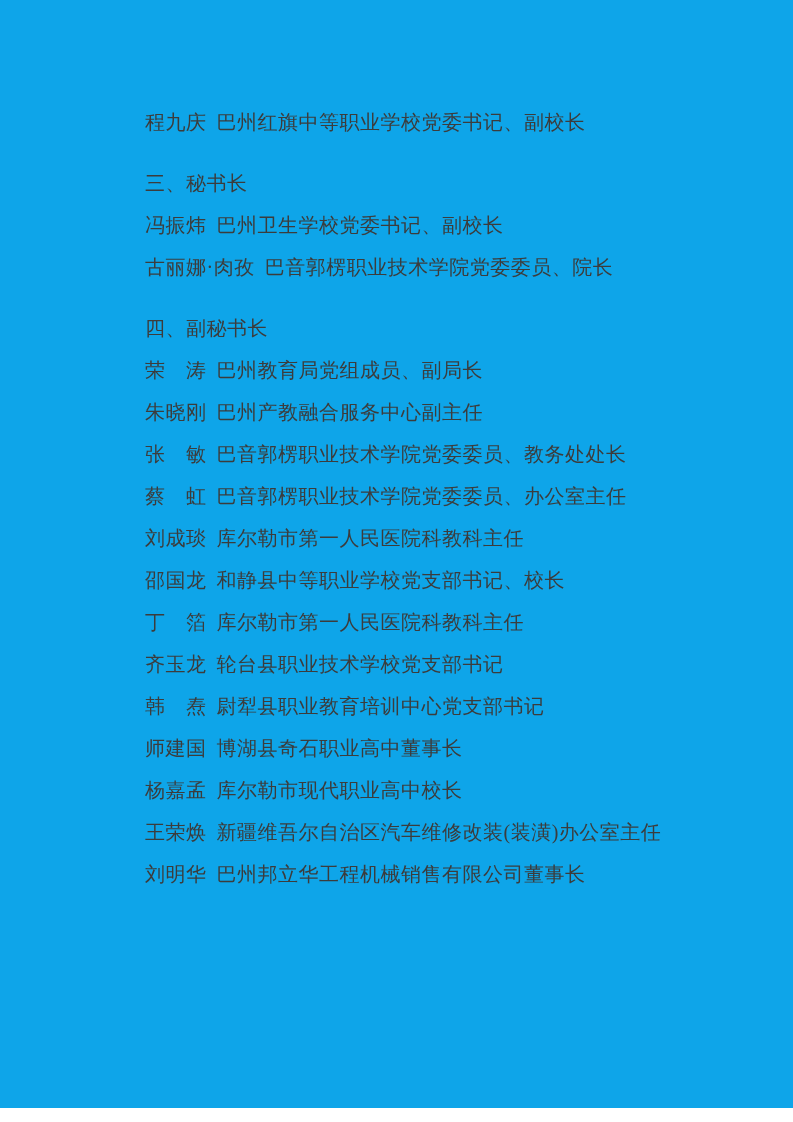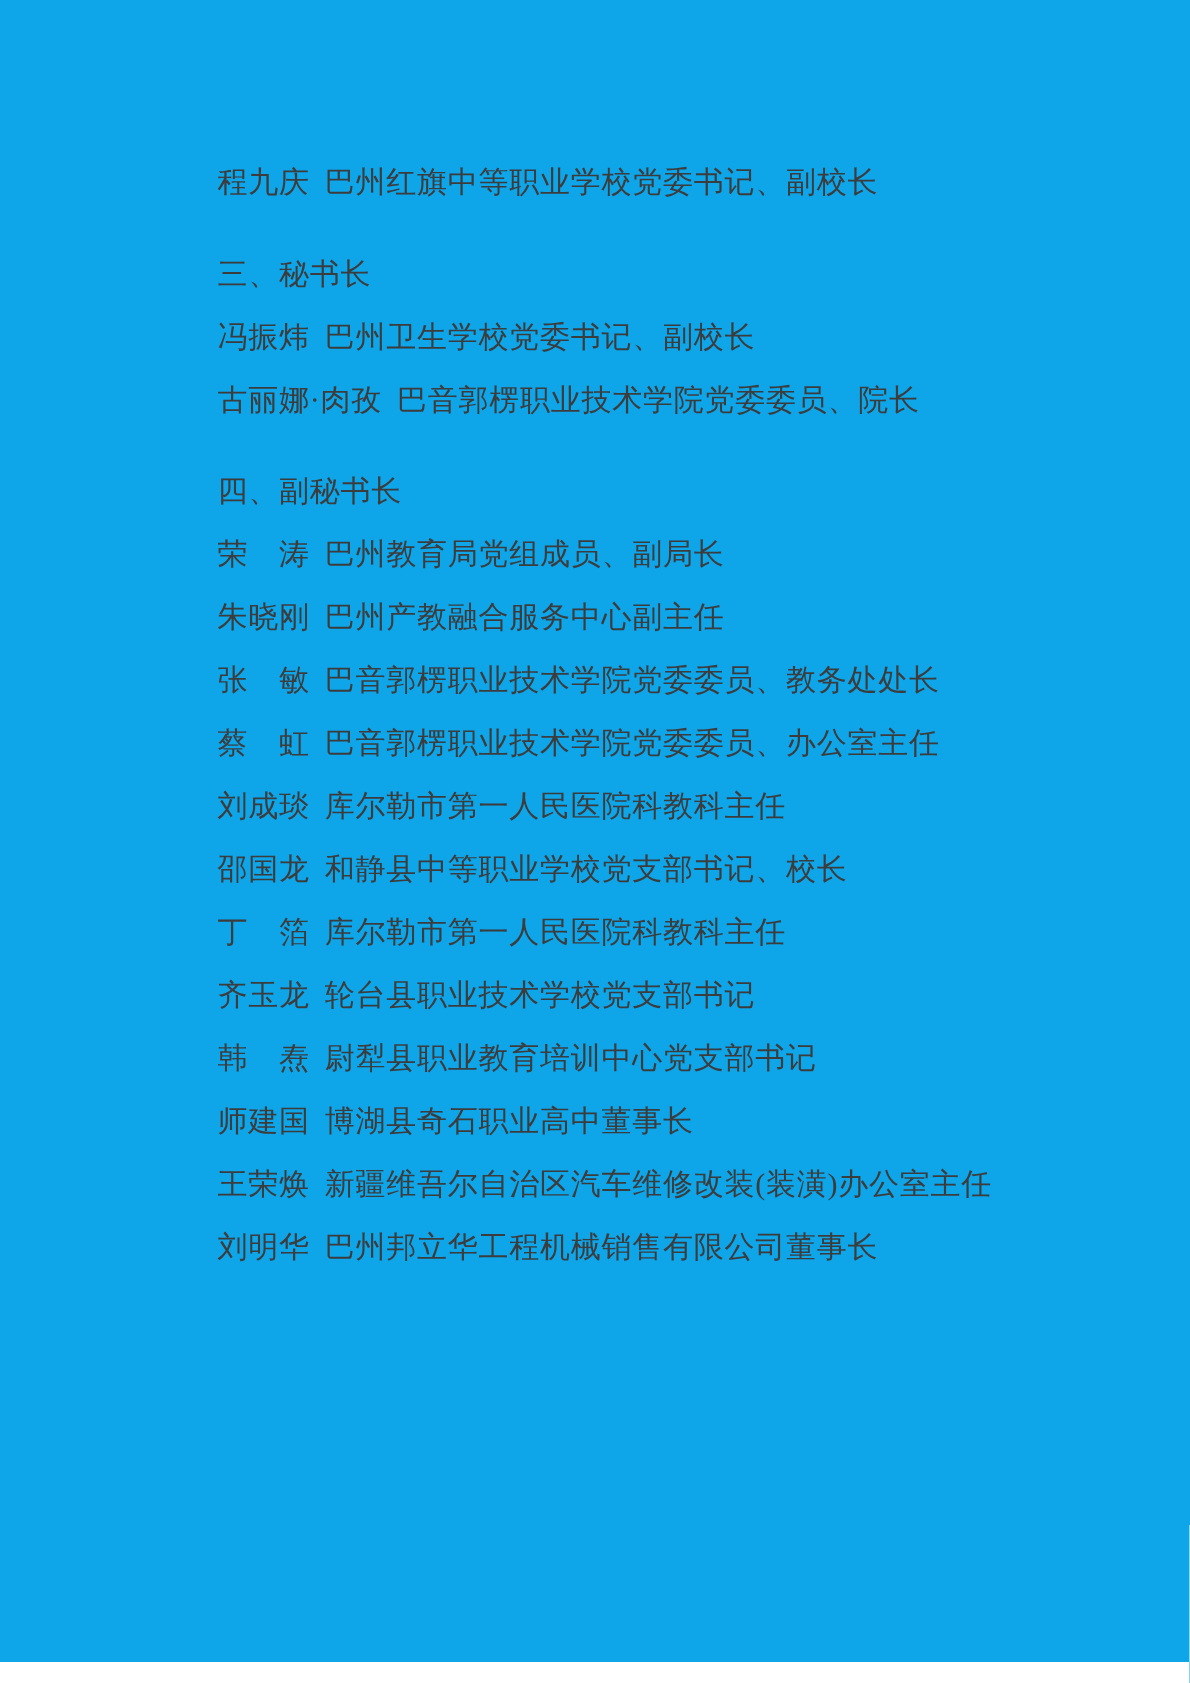--- a/index.html
+++ b/index.html
@@ -52,16 +52,17 @@
       <p class="line entry"><span class="name">荣　涛</span><span class="title">巴州教育局党组成员、副局长</span></p>
       <p class="line entry"><span class="name">朱晓刚</span><span class="title">巴州产教融合服务中心副主任</span></p>
       <p class="line entry"><span class="name">张　敏</span><span class="title">巴音郭楞职业技术学院党委委员、教务处处长</span></p>
       <p class="line entry"><span class="name">蔡　虹</span><span class="title">巴音郭楞职业技术学院党委委员、办公室主任</span></p>
       <p class="line entry"><span class="name">刘成琰</span><span class="title">库尔勒市第一人民医院科教科主任</span></p>
       <p class="line entry"><span class="name">邵国龙</span><span class="title">和静县中等职业学校党支部书记、校长</span></p>
       <p class="line entry"><span class="name">丁　箔</span><span class="title">库尔勒市第一人民医院科教科主任</span></p>
       <p class="line entry"><span class="name">齐玉龙</span><span class="title">轮台县职业技术学校党支部书记</span></p>
       <p class="line entry"><span class="name">韩　焘</span><span class="title">尉犁县职业教育培训中心党支部书记</span></p>
       <p class="line entry"><span class="name">师建国</span><span class="title">博湖县奇石职业高中董事长</span></p>
+      <p class="line entry"><span class="name">杨嘉孟</span><span class="title">库尔勒市现代职业高中校长</span></p>
       <p class="line entry"><span class="name">王荣焕</span><span class="title">新疆维吾尔自治区汽车维修改装(装潢)办公室主任</span></p>
       <p class="line entry"><span class="name">刘明华</span><span class="title">巴州邦立华工程机械销售有限公司董事长</span></p>
     </div>
 </main>
 
 </body></html>

